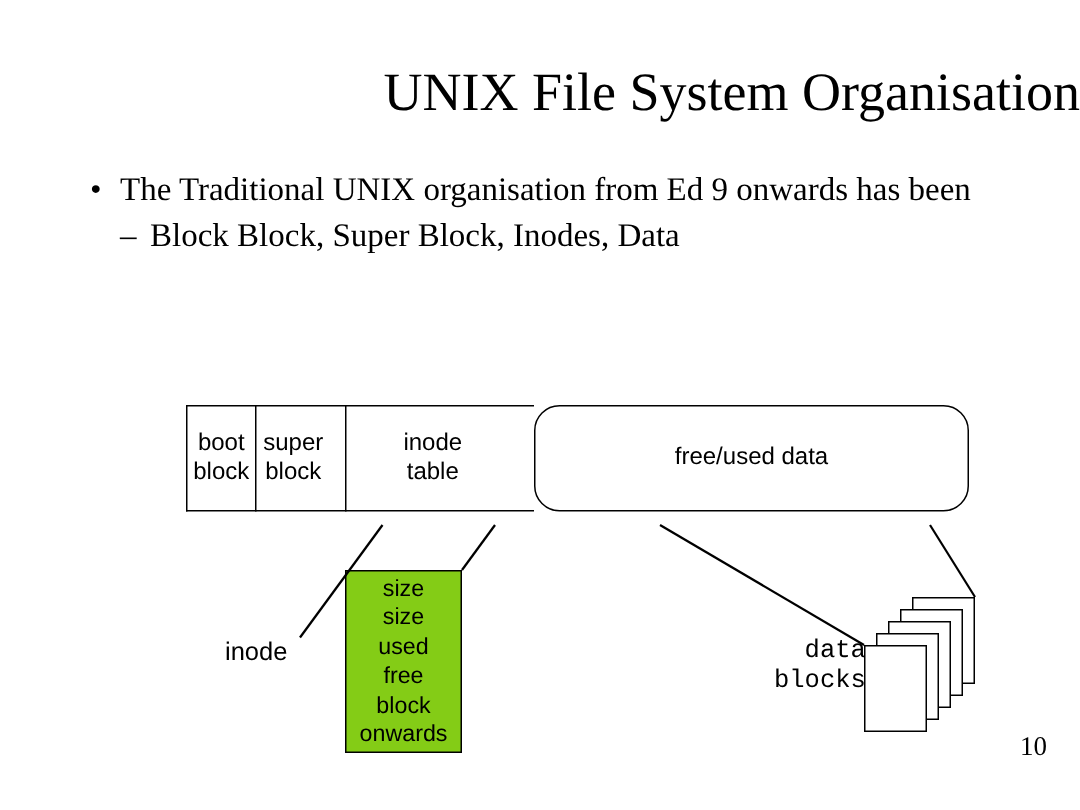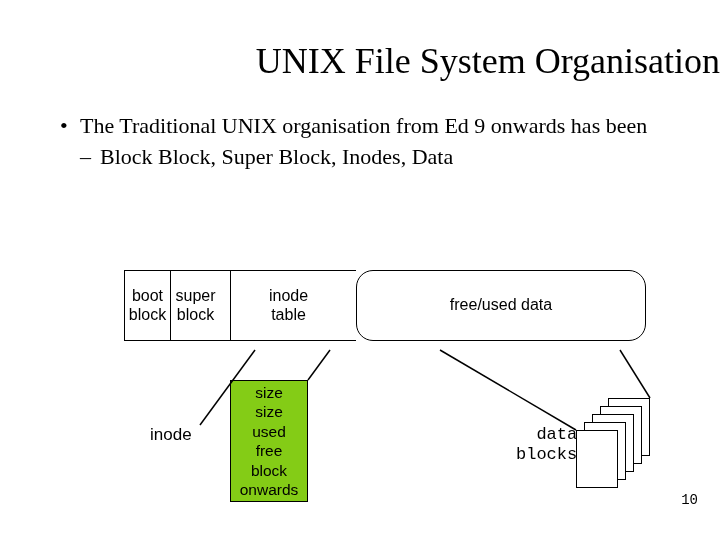--- a/index.html
+++ b/index.html
@@ -117,22 +117,22 @@
     position: absolute;
     width: 40px;
     height: 56px;
     background: #fff;
     border: 1.5px solid #000;
   }
   .page-num {
     position: absolute;
     right: 22px;
     bottom: 32px;
-    font-family: Liberation Mono, monospace;
-    font-size: 14px;
+    font-family: Liberation Serif, serif;
+    font-size: 18px;
   }
 </style>
 </head>
 <body>
 
 <h1 class="title">UNIX File System Organisation</h1>
 
 <div class="bullet-list">
   <div class="bullet-main">The Traditional UNIX organisation from Ed 9 onwards has been</div>
   <div class="bullet-sub">Block Block, Super Block, Inodes, Data</div>

